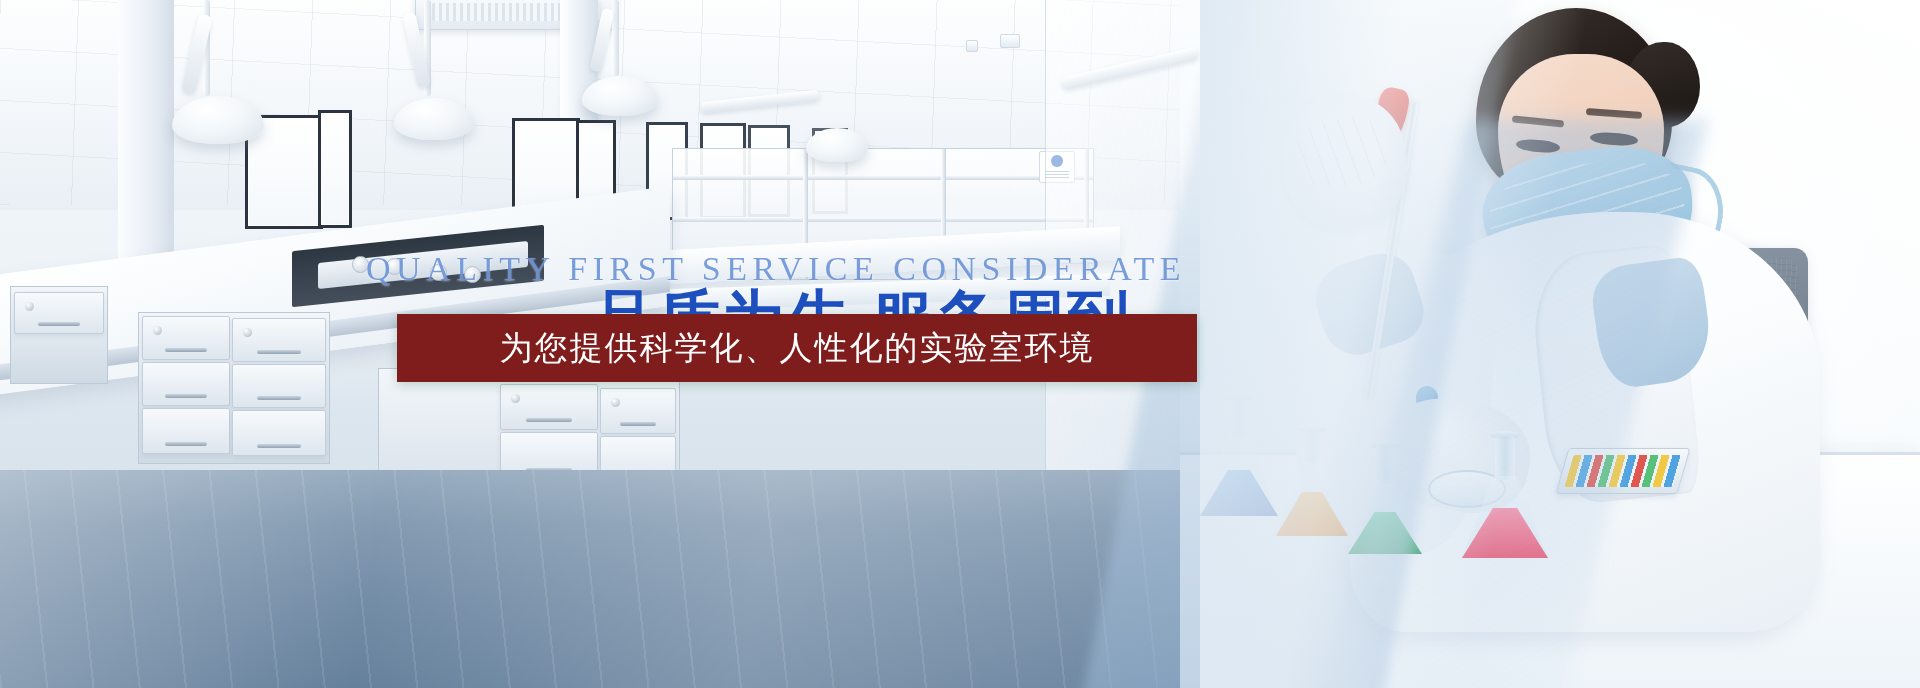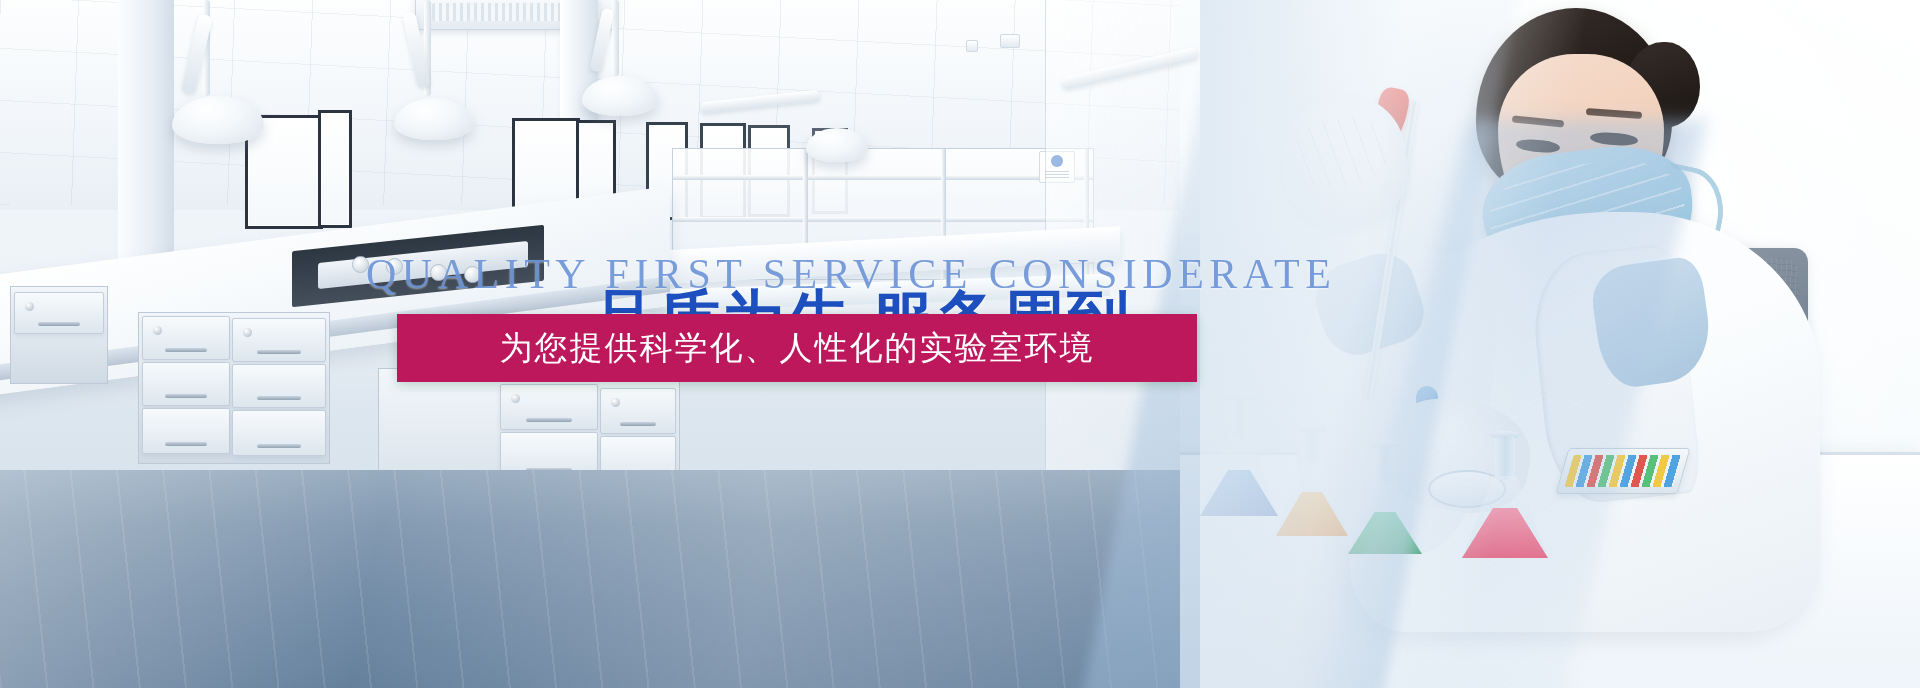--- a/index.html
+++ b/index.html
@@ -392,21 +392,21 @@
     position:absolute;background:linear-gradient(180deg,#ffffff,#e2eaf1);
     border:1px solid #cfdae4;border-radius:2px;
   }
 
   
   .text-block{position:absolute;left:0;top:0;width:100%;height:100%;}
 
   .eng-line{
     position:absolute;left:366px;top:250px;
     font-family:"Liberation Serif","DejaVu Serif",serif;
-    font-size:42px;
+    font-size:34px;
     letter-spacing:5.5px;
     color:#6f96d8;
     opacity:.92;
     white-space:nowrap;
     text-shadow:0 1px 2px rgba(255,255,255,.55);
   }
 
   .cn-headline{
     position:absolute;left:592px;top:288px;
     font-family:"Liberation Sans","DejaVu Sans",sans-serif;
@@ -415,21 +415,21 @@
     line-height:1;
     letter-spacing:2px;
     color:#1d4fbe;
     white-space:nowrap;
     text-shadow:0 2px 5px rgba(255,255,255,.5);
   }
 
   .green-bar{
     position:absolute;left:397px;top:314px;
     width:800px;height:68px;
-    background:#be185d;
+    background:#7f1d1d;
     display:flex;align-items:center;justify-content:center;
     box-shadow:0 3px 10px rgba(15,90,50,.22);
   }
   .green-bar .sub{
     font-family:"Liberation Sans","DejaVu Sans",sans-serif;
     font-size:33px;
     letter-spacing:2px;
     color:#ffffff;
     white-space:nowrap;
   }

